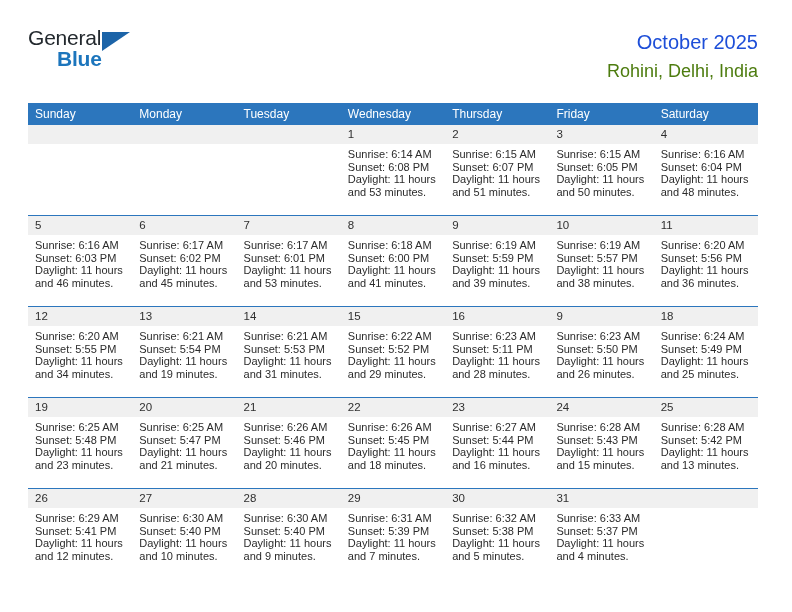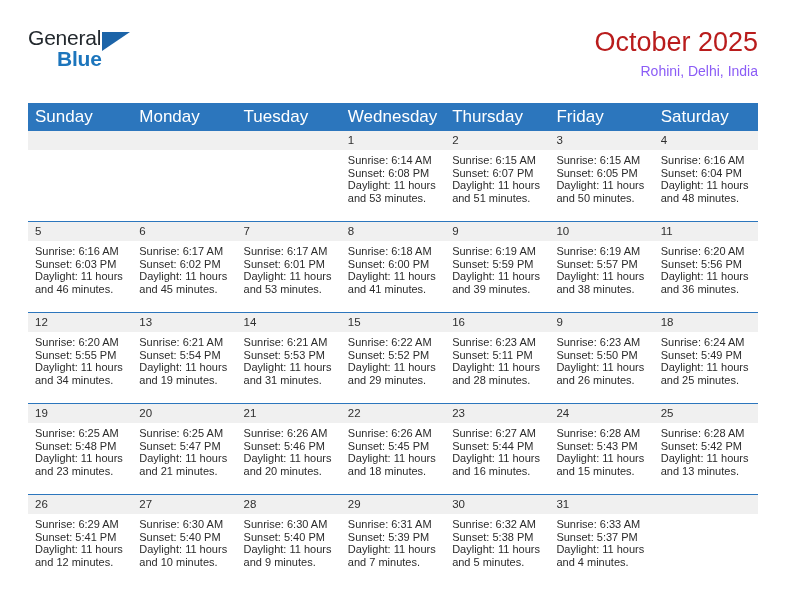--- a/index.html
+++ b/index.html
@@ -68,47 +68,47 @@
     border-bottom: 19px solid transparent;
   }
 
   .title-block {
     position: absolute;
     right: 0;
     top: 0;
     text-align: right;
   }
   .month-title {
-    font-size: 27px;
-    color: #b91c1c;
+    font-size: 20px;
+    color: #1d4ed8;
     line-height: 32px;
     white-space: nowrap;
   }
   .location {
-    font-size: 14px;
-    color: #8b5cf6;
+    font-size: 18px;
+    color: #4d7c0f;
     line-height: 18px;
     margin-top: 4px;
     white-space: nowrap;
   }
 
   
   .calendar {
     position: absolute;
     left: 28px;
     top: 103px;
     width: 730px;
     border-collapse: collapse;
     table-layout: fixed;
   }
   .calendar th {
     background: #2c76bd;
     color: #ffffff;
     font-weight: normal;
-    font-size: 17px;
+    font-size: 12px;
     text-align: left;
     padding: 4px 0 4px 7px;
     height: 13px;
     border: none;
   }
   .calendar td {
     vertical-align: top;
     padding: 0;
     border: none;
     border-top: 1.5px solid #2c76bd;

